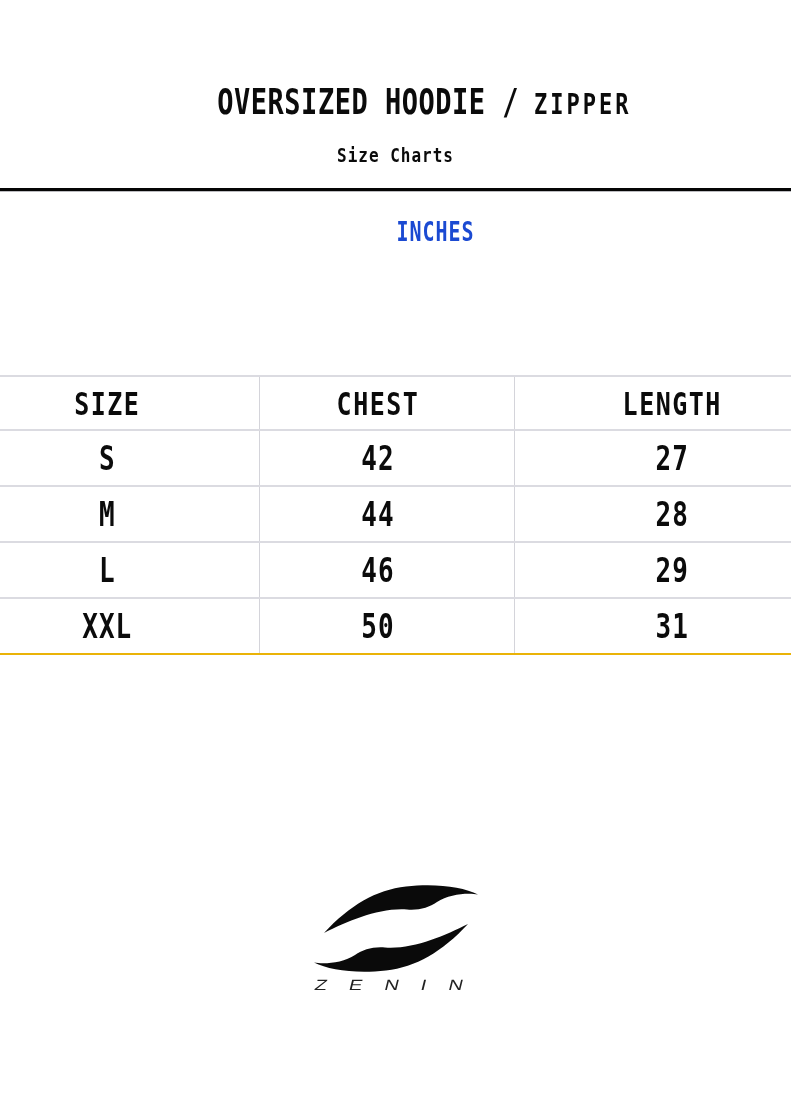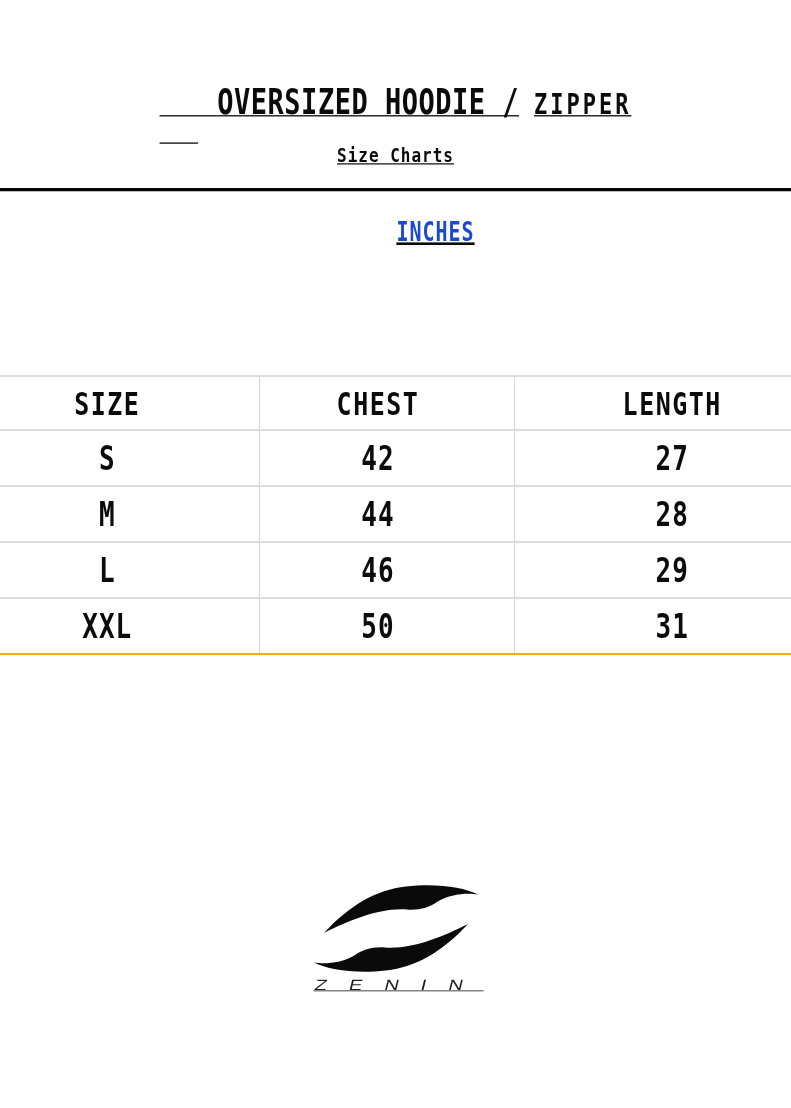--- a/index.html
+++ b/index.html
@@ -5,21 +5,21 @@
   html, body { margin: 0; padding: 0; background: #ffffff; }
   .page {
     position: relative;
     width: 791px;
     height: 1108px;
     background: #ffffff;
     overflow: hidden;
     font-family: "DejaVu Sans Mono", "Liberation Mono", monospace;
     color: #0b0b0b;
   }
-  .abs { position: absolute; left: 0; width: 791px; display: flex; justify-content: center; align-items: center; text-decoration: underline; }
+  .abs { position: absolute; left: 0; width: 791px; display: flex; justify-content: center; align-items: center; }
 
   
   .cond { display: inline-block; transform: scaleY(1.3); transform-origin: 50% 50%; white-space: pre; }
 
   
   .title-row { top: 78px; height: 46px; }
   .t-main { font-size: 27px; font-weight: bold; letter-spacing: 0.5px; }
   .t-variant { font-size: 22px; font-weight: bold; letter-spacing: 3px; margin-left: 15px; }
   .subtitle-row { top: 140px; height: 30px; text-align: center; }
   .subtitle { font-size: 16px; font-weight: bold; letter-spacing: 1px; transform: scaleY(1.2); }

